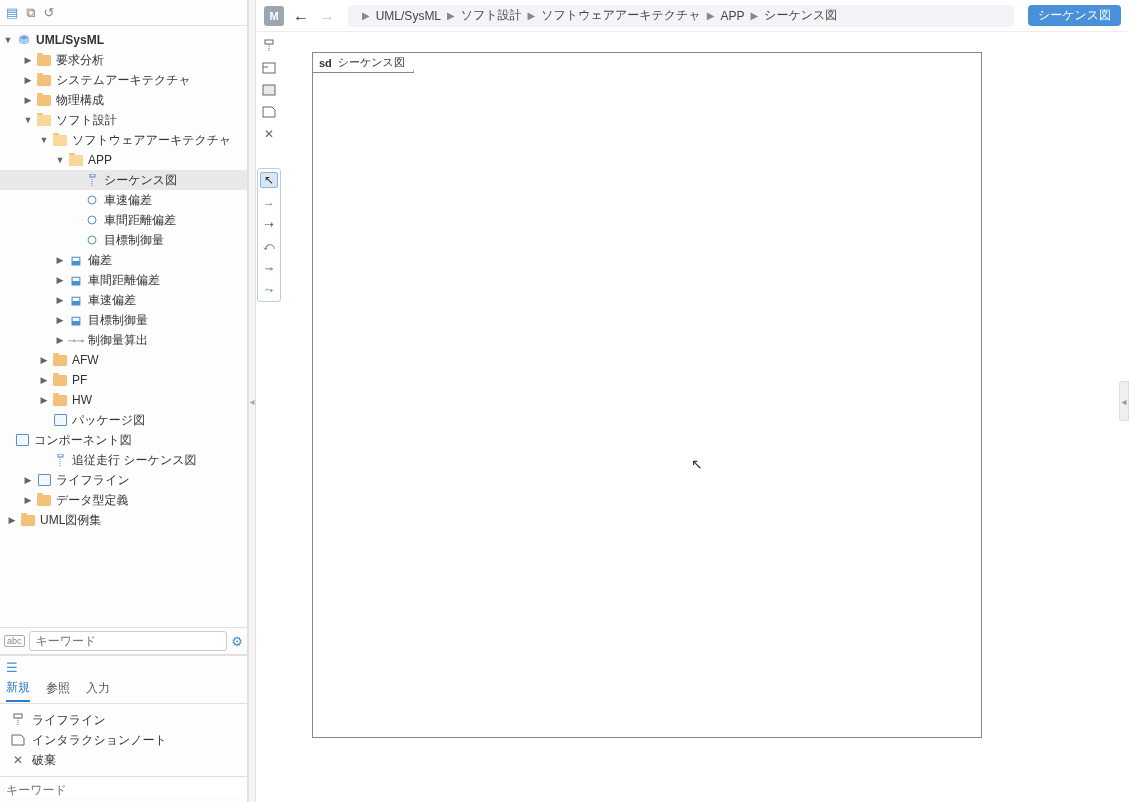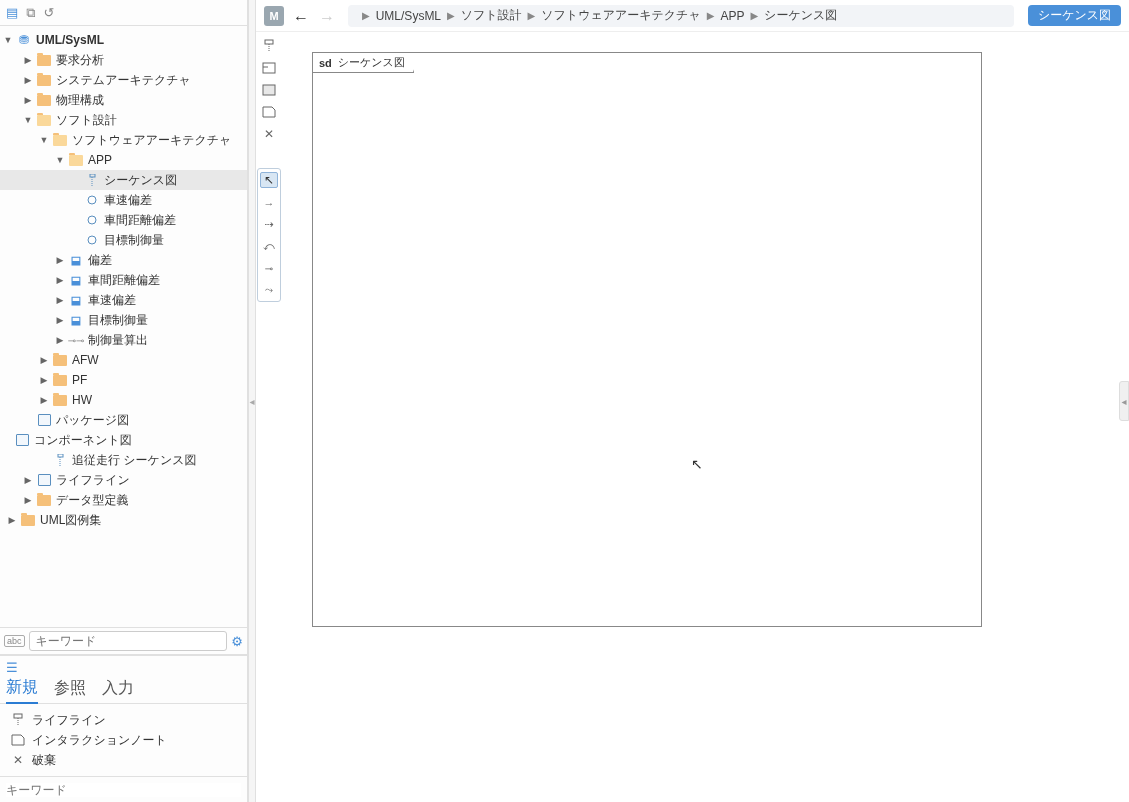--- a/index.html
+++ b/index.html
@@ -10,42 +10,42 @@
 .tree-row { display: flex; align-items: center; height: 20px; cursor: default; white-space: nowrap; }
 .tree-row.selected { background: #e8e8e8; }
 .tree-toggle { width: 12px; text-align: center; color: #666; font-size: 9px; }
 .tree-icon { width: 16px; height: 14px; margin: 0 4px 0 2px; display: inline-flex; align-items: center; justify-content: center; }
 .tree-label { font-size: 12px; }
 .search-bar { height: 28px; border-top: 1px solid #e0e0e0; border-bottom: 1px solid #e0e0e0; display: flex; align-items: center; padding: 0 4px; gap: 4px; }
 .search-bar input { flex: 1; border: 1px solid #ccc; border-radius: 3px; padding: 2px 6px; font-size: 12px; color: #999; }
 .bottom-panel { border-top: 1px solid #e0e0e0; }
 .bp-icon-row { height: 22px; display: flex; align-items: center; padding: 0 6px; }
 .bp-tabs { display: flex; border-bottom: 1px solid #e0e0e0; padding: 0 6px; gap: 16px; height: 26px; align-items: center; }
-.bp-tab { font-size: 16px; color: #555; cursor: pointer; padding-bottom: 4px; }
+.bp-tab { font-size: 12px; color: #555; cursor: pointer; padding-bottom: 4px; }
 .bp-tab.active { color: #2b7cd3; border-bottom: 2px solid #2b7cd3; }
 .bp-list { padding: 6px 0; }
 .bp-item { display: flex; align-items: center; height: 20px; padding: 0 10px; gap: 6px; }
 .bp-item-icon { width: 16px; display: inline-flex; align-items: center; justify-content: center; }
 .kw-bar { border-top: 1px solid #e0e0e0; height: 26px; display: flex; align-items: center; padding: 0 6px; }
 .kw-bar input { width: 100%; border: none; outline: none; font-size: 12px; color: #999; }
 .main { flex: 1; display: flex; flex-direction: column; position: relative; }
 .main-header { height: 32px; display: flex; align-items: center; padding: 0 8px; gap: 8px; border-bottom: 1px solid #eee; }
 .m-badge { width: 20px; height: 20px; background: #9aa7b0; color: #fff; border-radius: 3px; display: flex; align-items: center; justify-content: center; font-weight: bold; font-size: 11px; }
 .nav-arrow { font-size: 16px; color: #333; cursor: pointer; width: 18px; text-align: center; }
 .nav-arrow.disabled { color: #ccc; }
 .breadcrumb { flex: 1; background: #f2f4f7; border-radius: 4px; height: 22px; display: flex; align-items: center; padding: 0 8px; font-size: 12px; color: #444; margin-left: 4px; }
 .breadcrumb .sep { margin: 0 6px; color: #888; font-size: 10px; }
 .diagram-badge { background: #4a90d9; color: #fff; padding: 2px 10px; border-radius: 4px; font-size: 12px; margin-left: 6px; }
 .editor-body { flex: 1; display: flex; position: relative; }
 .palette { width: 26px; padding: 6px 4px; display: flex; flex-direction: column; gap: 6px; align-items: center; }
 .pal-btn { width: 18px; height: 16px; display: flex; align-items: center; justify-content: center; cursor: pointer; }
 .pal-group2 { margin-top: 20px; border: 1px solid #bfcedd; border-radius: 3px; padding: 3px 2px; display: flex; flex-direction: column; gap: 6px; align-items: center; }
 .pal-btn.active { background: #d8e6f3; border: 1px solid #8fb3d9; border-radius: 2px; }
 .canvas-wrap { flex: 1; padding: 20px 30px; overflow: auto; }
-.canvas { width: 670px; height: 575px; border: 1px solid #888; position: relative; background: #fff; }
+.canvas { width: 670px; height: 686px; border: 1px solid #888; position: relative; background: #fff; }
 .sd-label { position: absolute; top: -1px; left: -1px; border: 1px solid #888; padding: 2px 8px 2px 6px; background: #fff; font-size: 11px; display: flex; gap: 6px; align-items: center; }
 .sd-label .sd-b { font-weight: bold; }
 .sd-label::after { content: ""; position: absolute; right: -7px; top: 0; width: 0; height: 0; border-top: 0; border-left: 7px solid #fff; border-bottom: 19px solid transparent; }
 .lifeline { position: absolute; top: 55px; left: 60px; }
 .lifeline-head { border: 1px solid #888; padding: 6px 18px; background: #fff; font-size: 11px; text-align: center; min-width: 100px; }
 .lifeline-line { width: 0; border-left: 1px dashed #888; height: 90px; margin: 0 auto; }
 .cursor { position: absolute; left: 435px; top: 456px; font-size: 14px; pointer-events: none; }
 .splitter { width: 8px; background: #f5f5f5; border-left: 1px solid #e0e0e0; border-right: 1px solid #e0e0e0; display: flex; align-items: center; justify-content: center; color: #aaa; font-size: 10px; flex-direction: column; }
 .right-handle { position: absolute; right: 0; top: 50%; transform: translateY(-50%); width: 10px; height: 40px; background: #f0f0f0; border: 1px solid #ddd; border-radius: 3px 0 0 3px; display: flex; align-items: center; justify-content: center; font-size: 10px; color: #999; }
 .ic-folder { width:14px; height:11px; background:#f5c07a; border-radius:1px; position:relative; }
@@ -203,21 +203,21 @@
           </span>
           <span class="tree-label">PF</span>
         </div>
         <div class="tree-row" style="padding-left: 38px;">
           <span class="tree-toggle">▶</span>
           <span class="tree-icon">
             <span class="ic-folder"></span>
           </span>
           <span class="tree-label">HW</span>
         </div>
-        <div class="tree-row" style="padding-left: 22px; text-align: center;">
+        <div class="tree-row" style="padding-left: 38px; text-align: center;">
           <span class="tree-toggle"></span>
           <span class="tree-icon">
             <span class="ic-diag"></span>
           </span>
           <span class="tree-label">パッケージ図</span>
         </div>
         <div class="tree-row" style="">
           <span class="tree-toggle"></span>
           <span class="tree-icon">
             <span class="ic-diag"></span>

